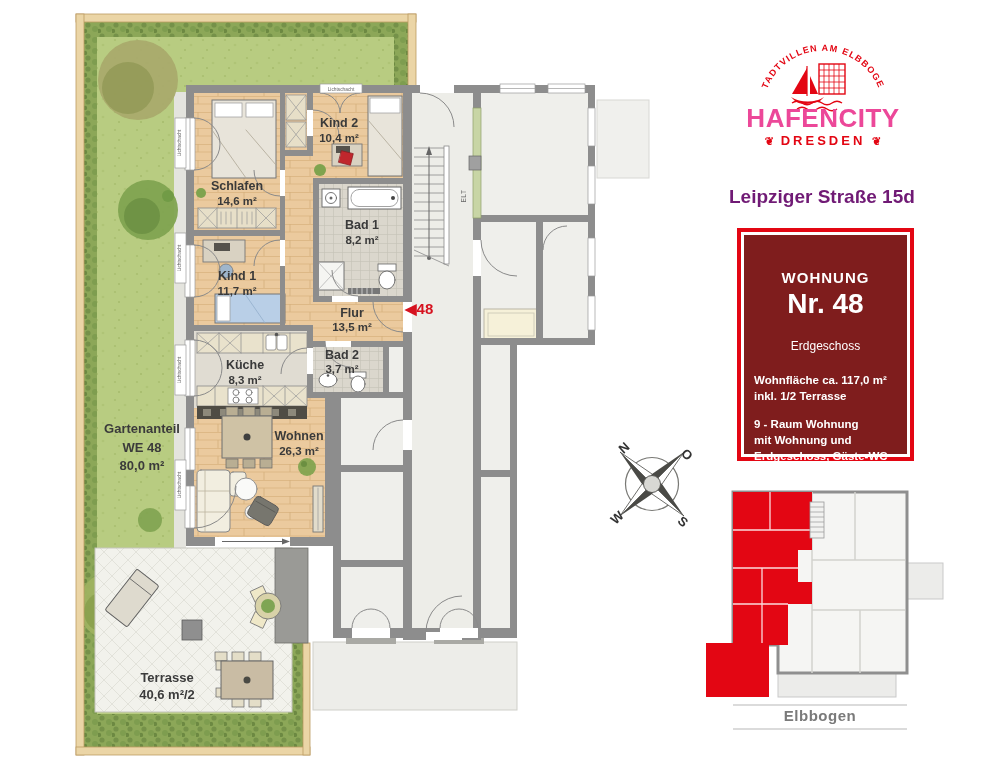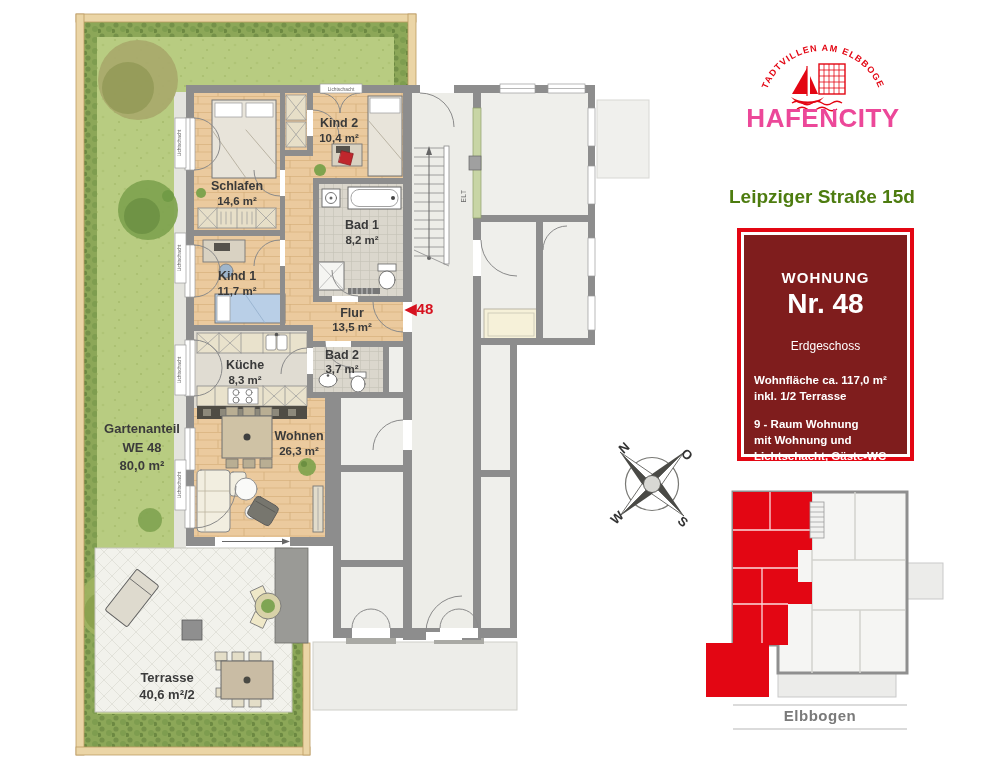--- a/index.html
+++ b/index.html
@@ -21,21 +21,21 @@
   .w{fill:#8D8D8D;}
   .win{fill:#FFF;stroke:#9A9A9A;stroke-width:.7;}
   .gap{fill:#FFF;}
 
   
   .hafen{position:absolute;left:718px;top:103px;width:210px;text-align:center;
          color:#ec4899;font-weight:bold;font-size:26px;letter-spacing:.5px;}
   .dresden{position:absolute;left:718px;top:133px;width:210px;text-align:center;
          color:#E30613;font-size:13px;letter-spacing:3px;font-weight:600;}
   .dresden .orn{letter-spacing:0;font-size:11px;}
-  .addr{position:absolute;left:729px;top:186px;width:210px;color:#4d7c0f;
+  .addr{position:absolute;left:729px;top:186px;width:210px;color:#701a75;
         font-weight:bold;font-size:19px;}
   .ibox{position:absolute;left:737px;top:228px;width:163px;height:219px;
         border:4px solid #E30613;background:#fff;padding:3px;}
   .ibox-in{background:#7f1d1d;width:100%;height:100%;color:#fff;text-align:center;
         box-sizing:border-box;padding-top:34px;}
   .ib-label{font-weight:bold;font-size:15px;letter-spacing:1px;}
   .ib-num{font-weight:bold;font-size:28px;margin-top:2px;}
   .ib-floor{font-size:12px;margin-top:19px;}
   .ib-block{text-align:left;margin:19px 0 0 10px;font-weight:bold;font-size:11.5px;line-height:16px;}
   .ib-block2{text-align:left;margin:12px 0 0 10px;font-weight:bold;font-size:11.5px;line-height:16px;}
@@ -510,32 +510,33 @@
       <path d="M810,507 H824 M810,512 H824 M810,517 H824 M810,522 H824 M810,527 H824 M810,532 H824" stroke="#999" stroke-width=".7"></path>
     </g>
     <rect x="706" y="643" width="63" height="54" fill="#E30613"></rect>
     <line x1="733" y1="705" x2="907" y2="705" stroke="#CFCFCF" stroke-width="1.4"></line>
     <line x1="733" y1="729" x2="907" y2="729" stroke="#CFCFCF" stroke-width="1.4"></line>
     <text class="elbb" x="820" y="721">Elbbogen</text>
   </g>
 </svg>
 
   <div class="hafen">HAFENCITY</div>
+  <div class="dresden"><span class="orn">❦</span> <span>DRESDEN</span> <span class="orn">❦</span></div>
   <div class="addr">Leipziger Straße 15d</div>
 
   <div class="ibox">
     <div class="ibox-in">
       <div class="ib-label">WOHNUNG</div>
       <div class="ib-num">Nr. 48</div>
       <div class="ib-floor">Erdgeschoss</div>
       <div class="ib-block">
         <div>Wohnfläche ca. 117,0 m²</div>
         <div>inkl. 1/2 Terrasse</div>
       </div>
       <div class="ib-block2">
         <div>9 - Raum Wohnung</div>
         <div>mit Wohnung und</div>
-        <div>Lichtschacht, Gäste-WC</div>
+        <div>Erdgeschoss, Gäste-WC</div>
       </div>
     </div>
   </div>
 
 </div>
 
 </body></html>

